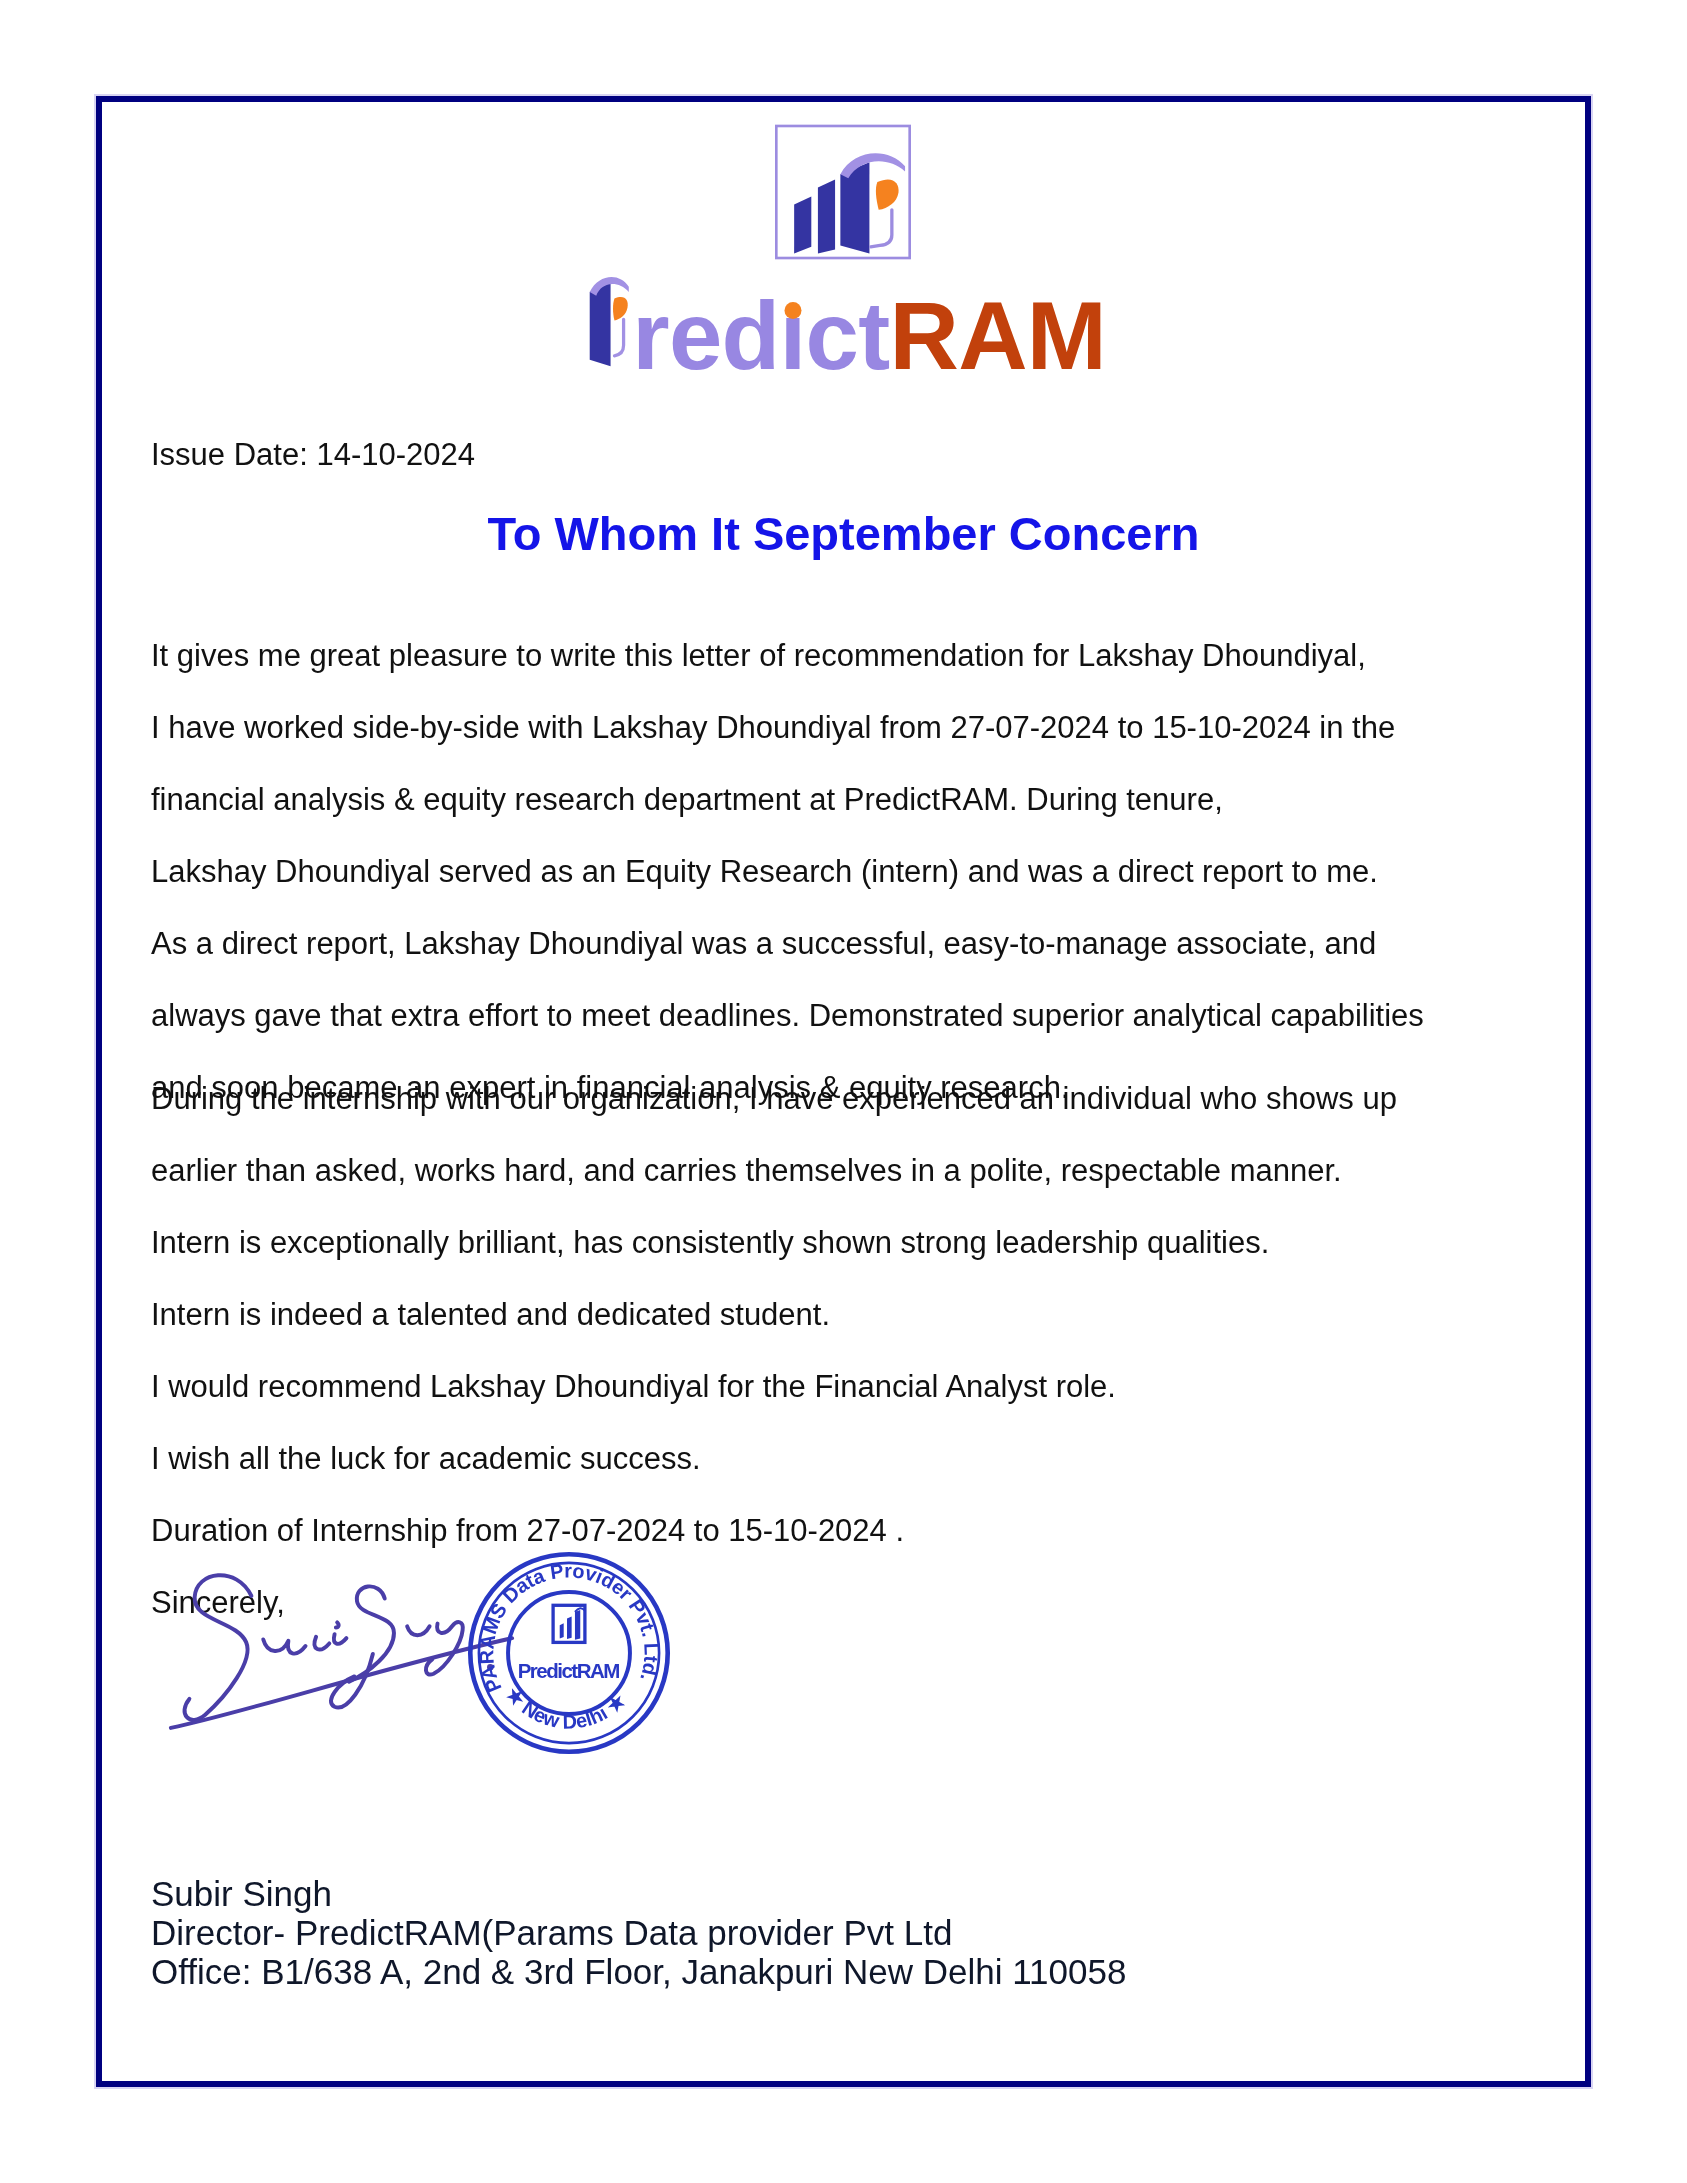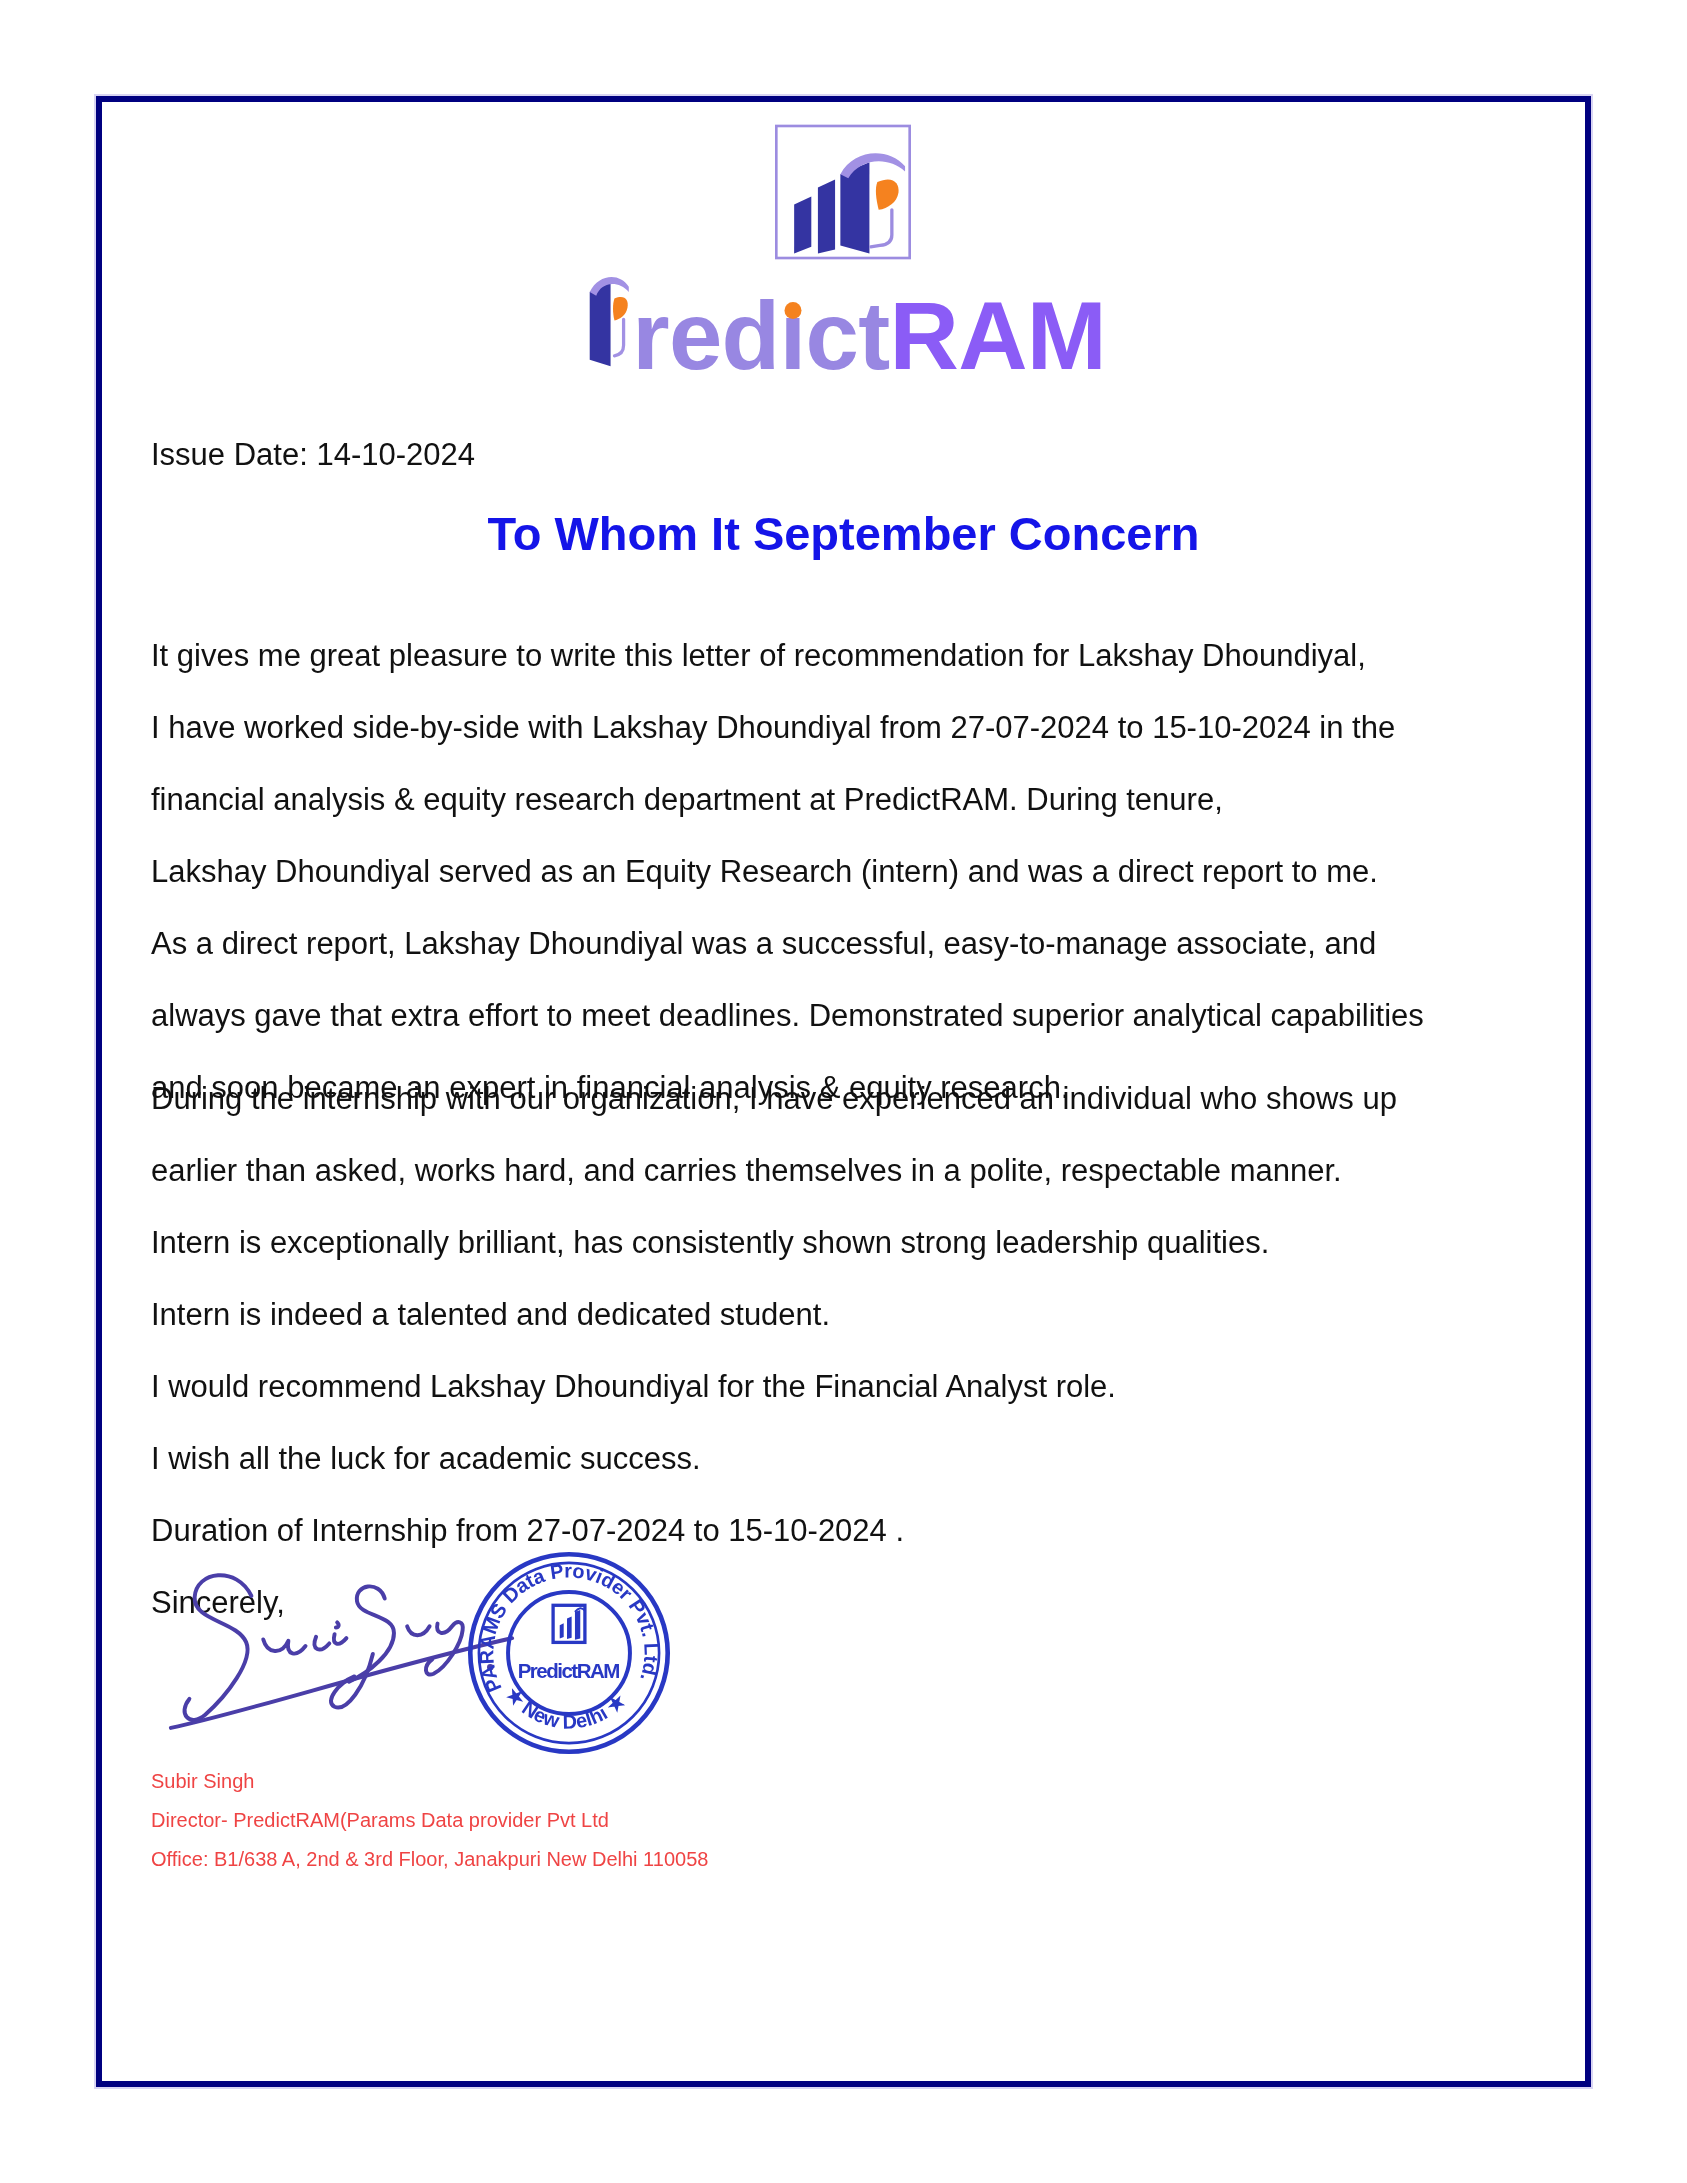--- a/index.html
+++ b/index.html
@@ -29,21 +29,21 @@
     width: 1687px;
     text-align: center;
     font-weight: bold;
     font-size: 96px;
     line-height: 96px;
     letter-spacing: -0.7px;
     white-space: nowrap;
   }
   .wordmark .pglyph { display: inline-block; vertical-align: -5.3px; margin-right: 1.3px; }
   .wm-purple { color: #9887e2; }
-  .wm-blue   { color: #8b5cf6; }
+  .wm-blue   { color: #c2410c; }
   .iwrap { position: relative; display: inline-block; }
   .idot {
     position: absolute;
     left: 50%; transform: translateX(-50%);
     top: 14.6px;
     width: 17px; height: 17px;
     border-radius: 50%;
     background: #f5821f;
   }
   .issue-date {
@@ -69,24 +69,24 @@
     line-height: 72px;
     color: #111111;
     white-space: pre-line;
   }
   .para1 { top: 620px; }
   .para2 { top: 1063px; }
   .signature-svg { position: absolute; left: 152px; top: 1555px; }
   .stamp-svg { position: absolute; left: 463px; top: 1547px; }
   .footer {
     position: absolute;
-    left: 151px; top: 1762px;
-    font-size: 20px;
+    left: 151px; top: 1874px;
+    font-size: 35px;
     line-height: 39px;
-    color: #ef4444;
+    color: #0f172a;
     white-space: pre-line;
   }
 </style>
 </head>
 <body>
 
 <div class="page">
 
   <div class="frame"></div>
 

